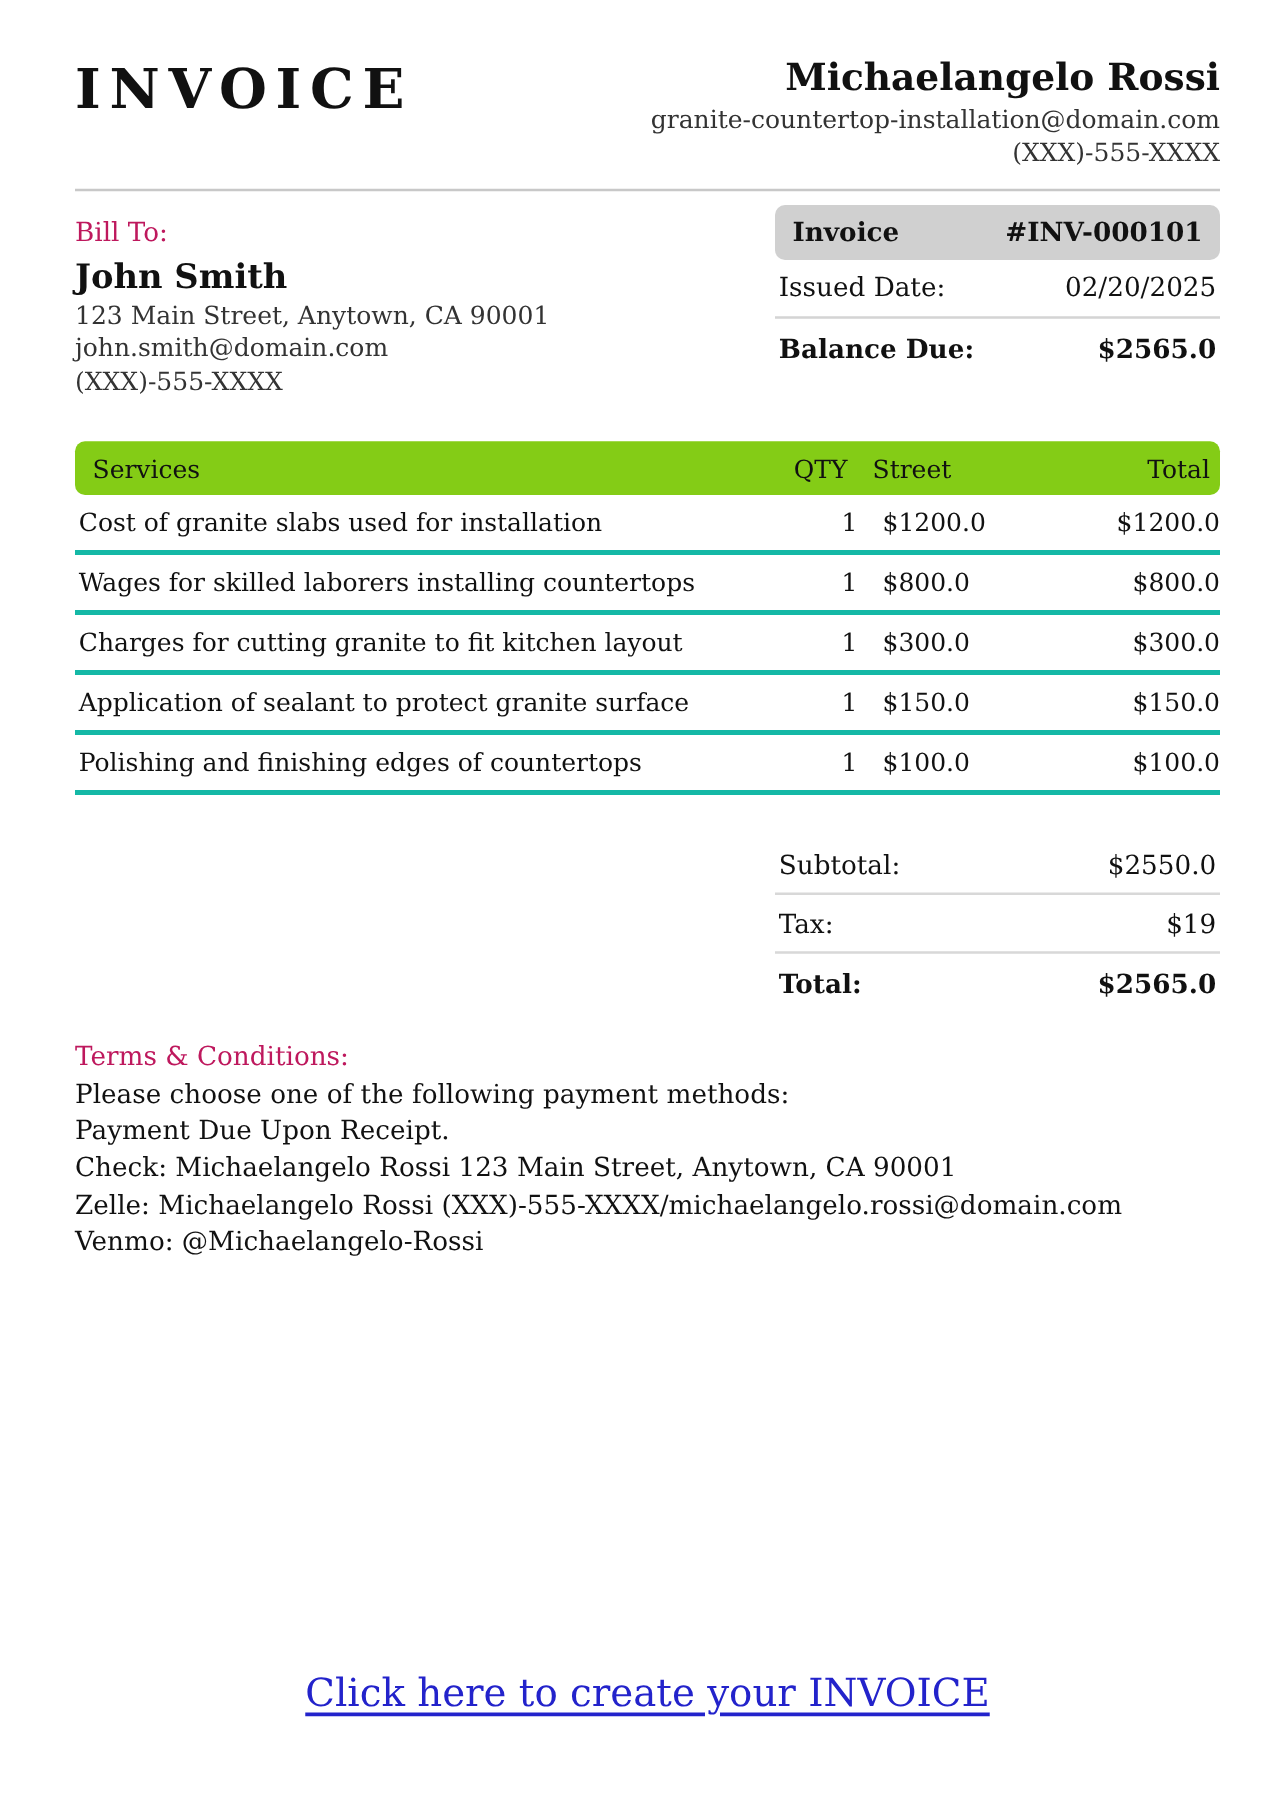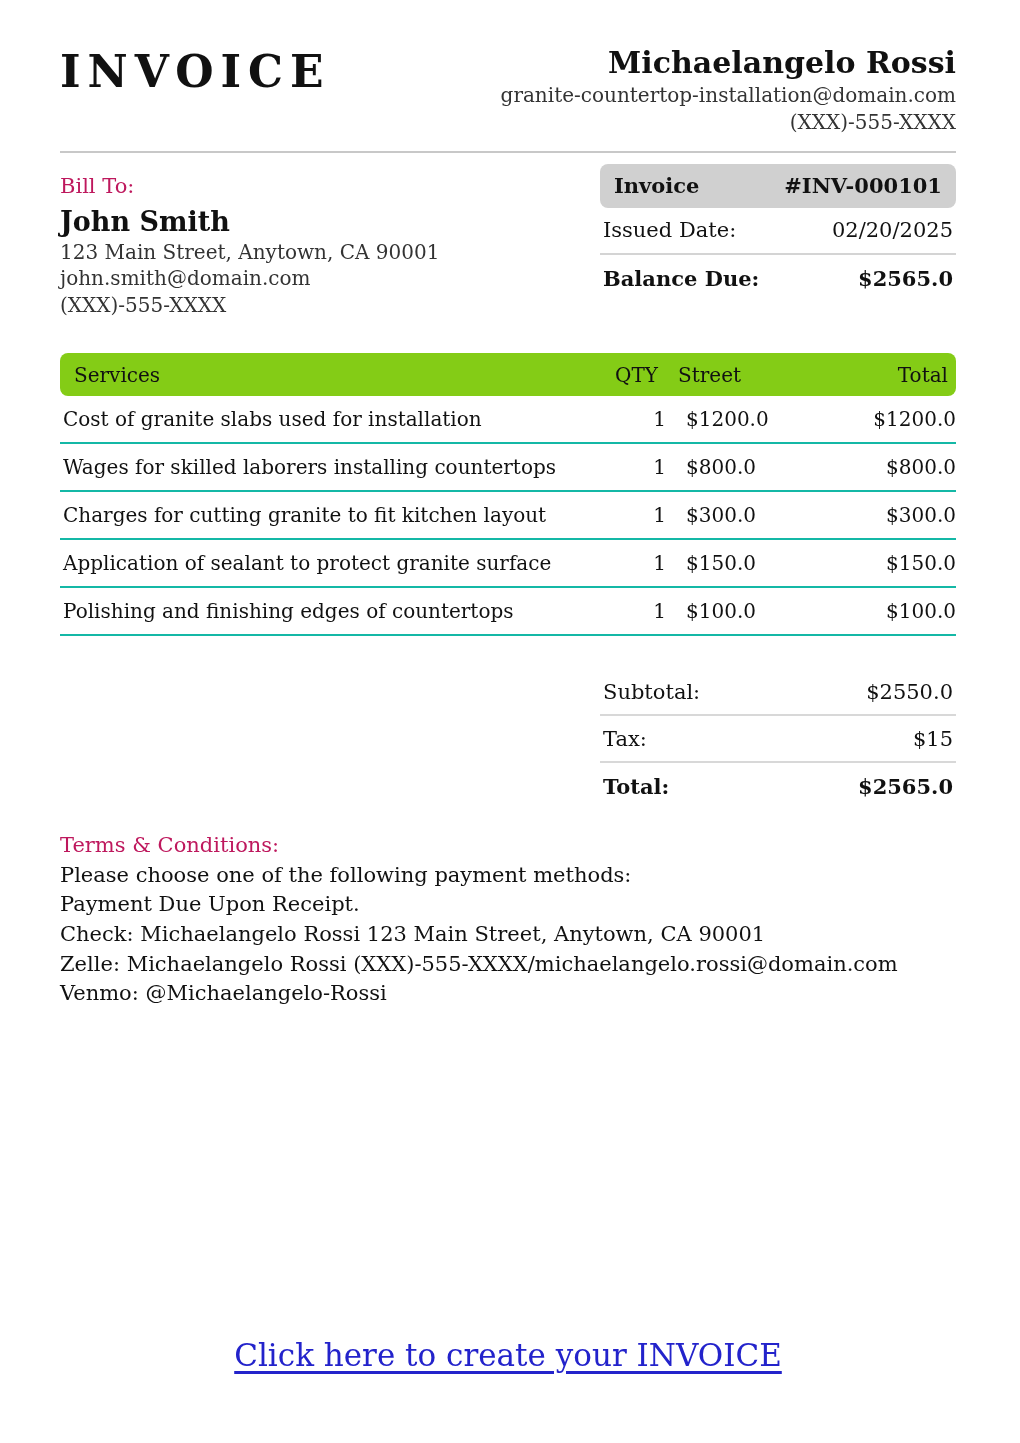--- a/index.html
+++ b/index.html
@@ -7,21 +7,21 @@
   body {
     width: 1020px;
     height: 1443px;
     font-family: "DejaVu Serif", "Liberation Serif", serif;
     color: #111111;
     overflow: hidden;
   }
   .page {
     width: 1020px;
     height: 1443px;
-    padding: 44px 64px 46px 60px;
+    padding: 44px 44px 46px 60px;
     display: flex;
     flex-direction: column;
   }
 
   
   .header {
     display: flex;
     justify-content: space-between;
     align-items: flex-start;
   }
@@ -110,21 +110,21 @@
     padding: 0 8px 0 14px;
     font-size: 20px;
     font-weight: normal;
   }
   .svc-row {
     height: 48px;
     display: flex;
     align-items: center;
     padding: 0 0 0 3px;
     font-size: 20px;
-    border-bottom: 2px solid #14b8a6;
+    border-bottom: 4px solid #14b8a6;
   }
   .col-desc { flex: 1; text-align: left; }
   .col-qty { width: 58px; text-align: right; }
   .col-price { width: 152px; text-align: left; padding-left: 20px; }
   .col-total { width: 138px; text-align: right; }
 
   
   .totals {
     width: 356px;
     margin-left: auto;
@@ -243,21 +243,21 @@
     </div>
   </div>
 
   <div class="totals">
     <div class="totals-row bordered">
       <span>Subtotal:</span>
       <span>$2550.0</span>
     </div>
     <div class="totals-row bordered">
       <span>Tax:</span>
-      <span>$15</span>
+      <span>$19</span>
     </div>
     <div class="totals-row bold">
       <span>Total:</span>
       <span>$2565.0</span>
     </div>
   </div>
 
   <div class="terms">
     <div class="muted-label">Terms &amp; Conditions:</div>
     <div class="terms-line">Please choose one of the following payment methods:</div>

